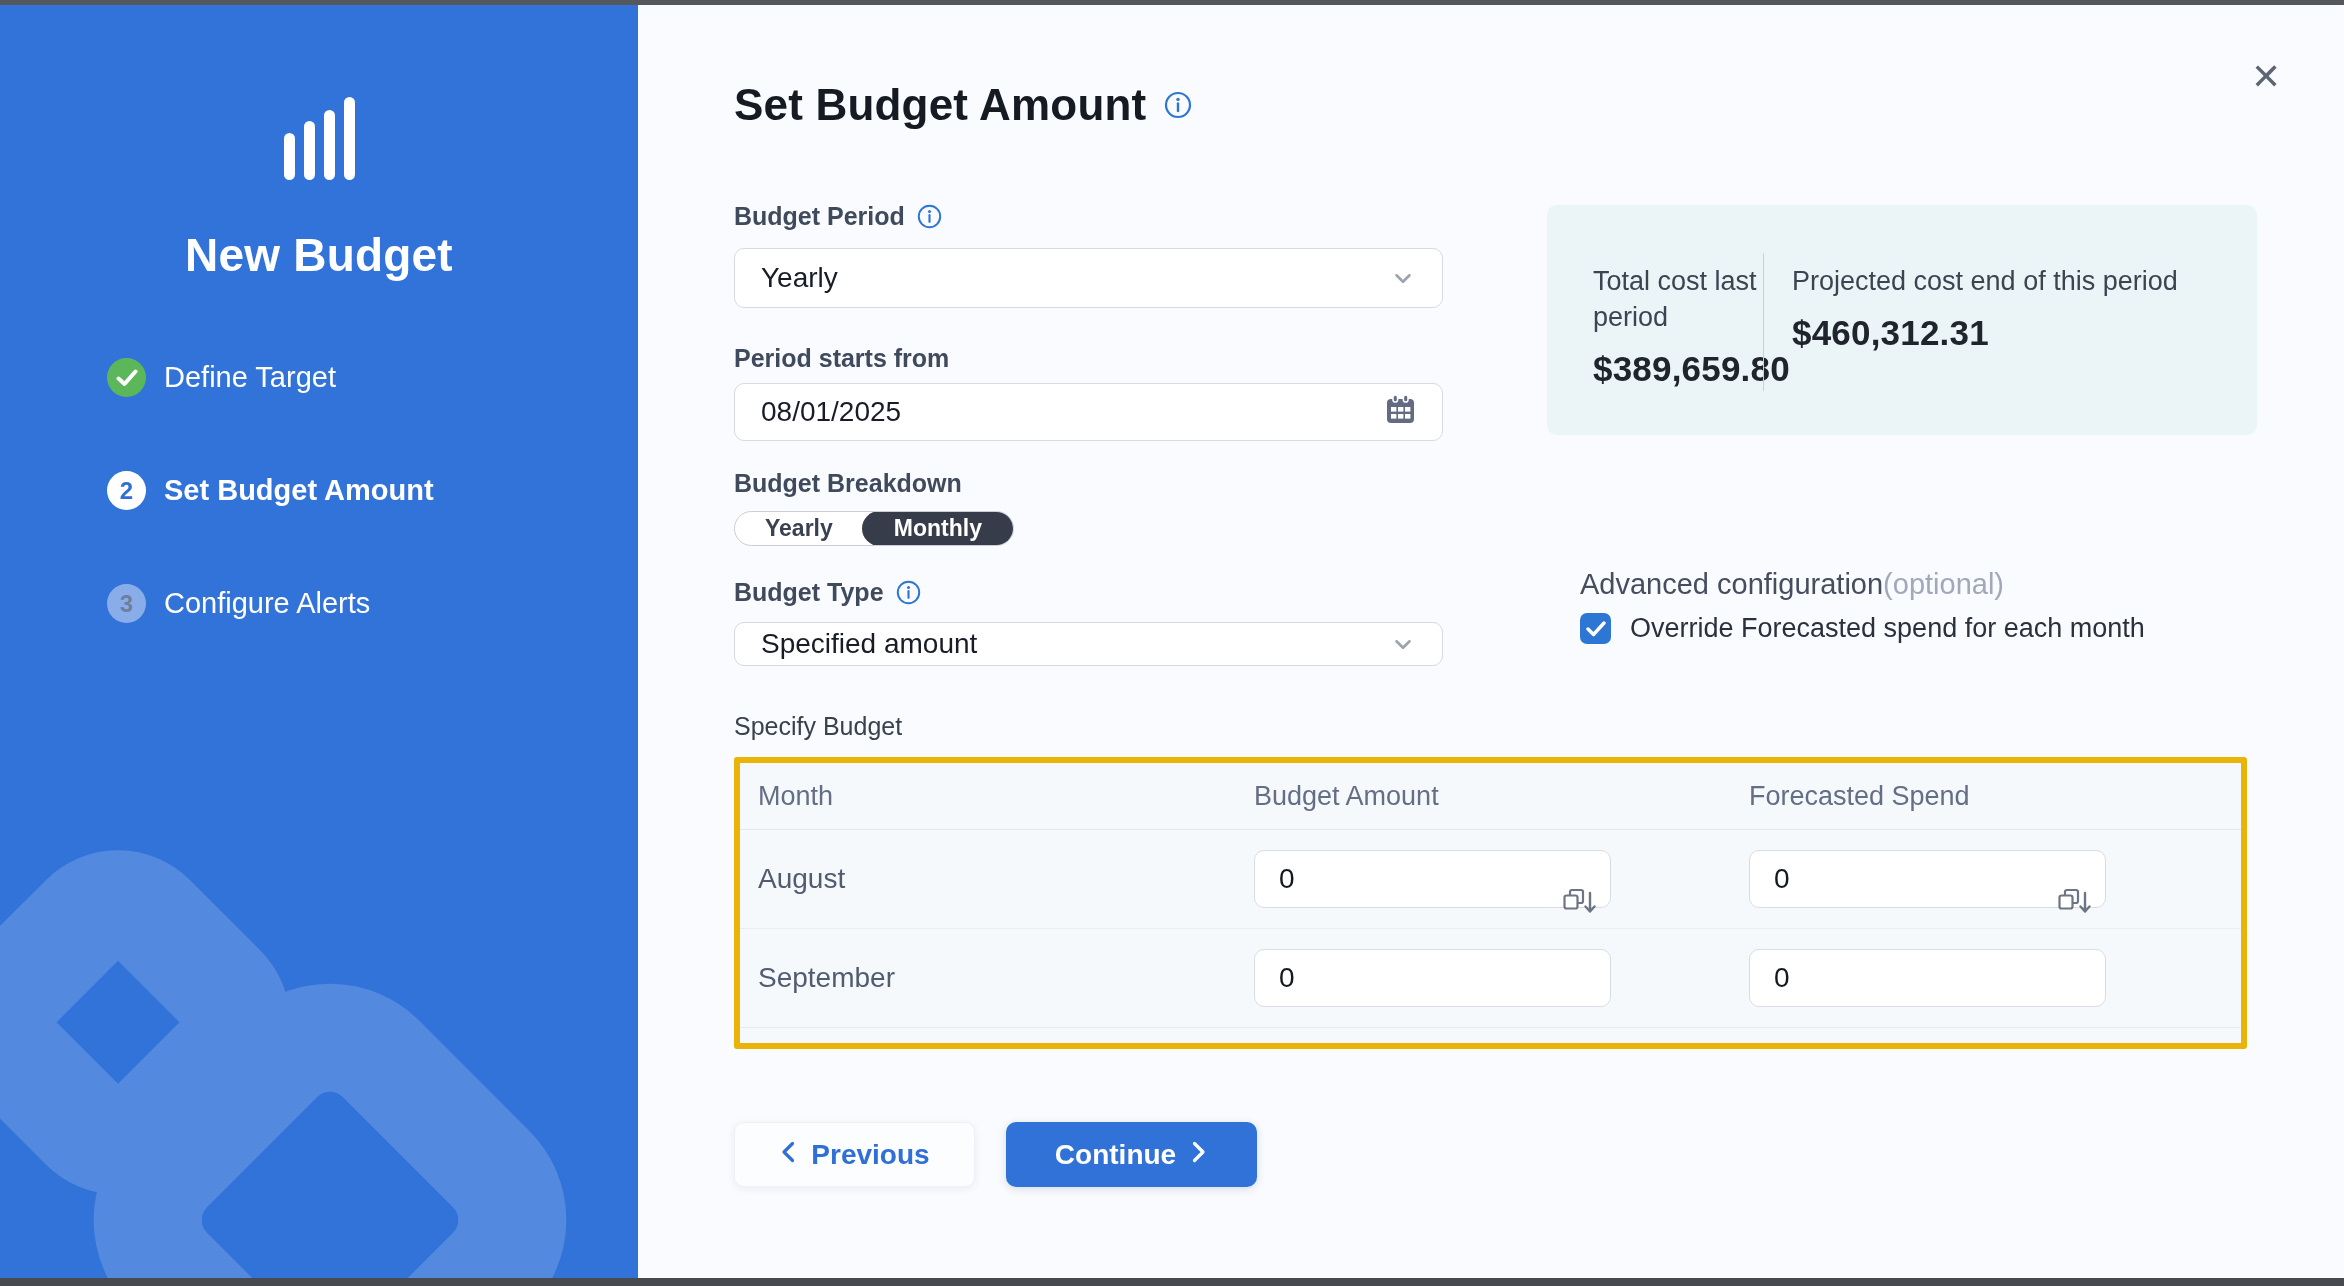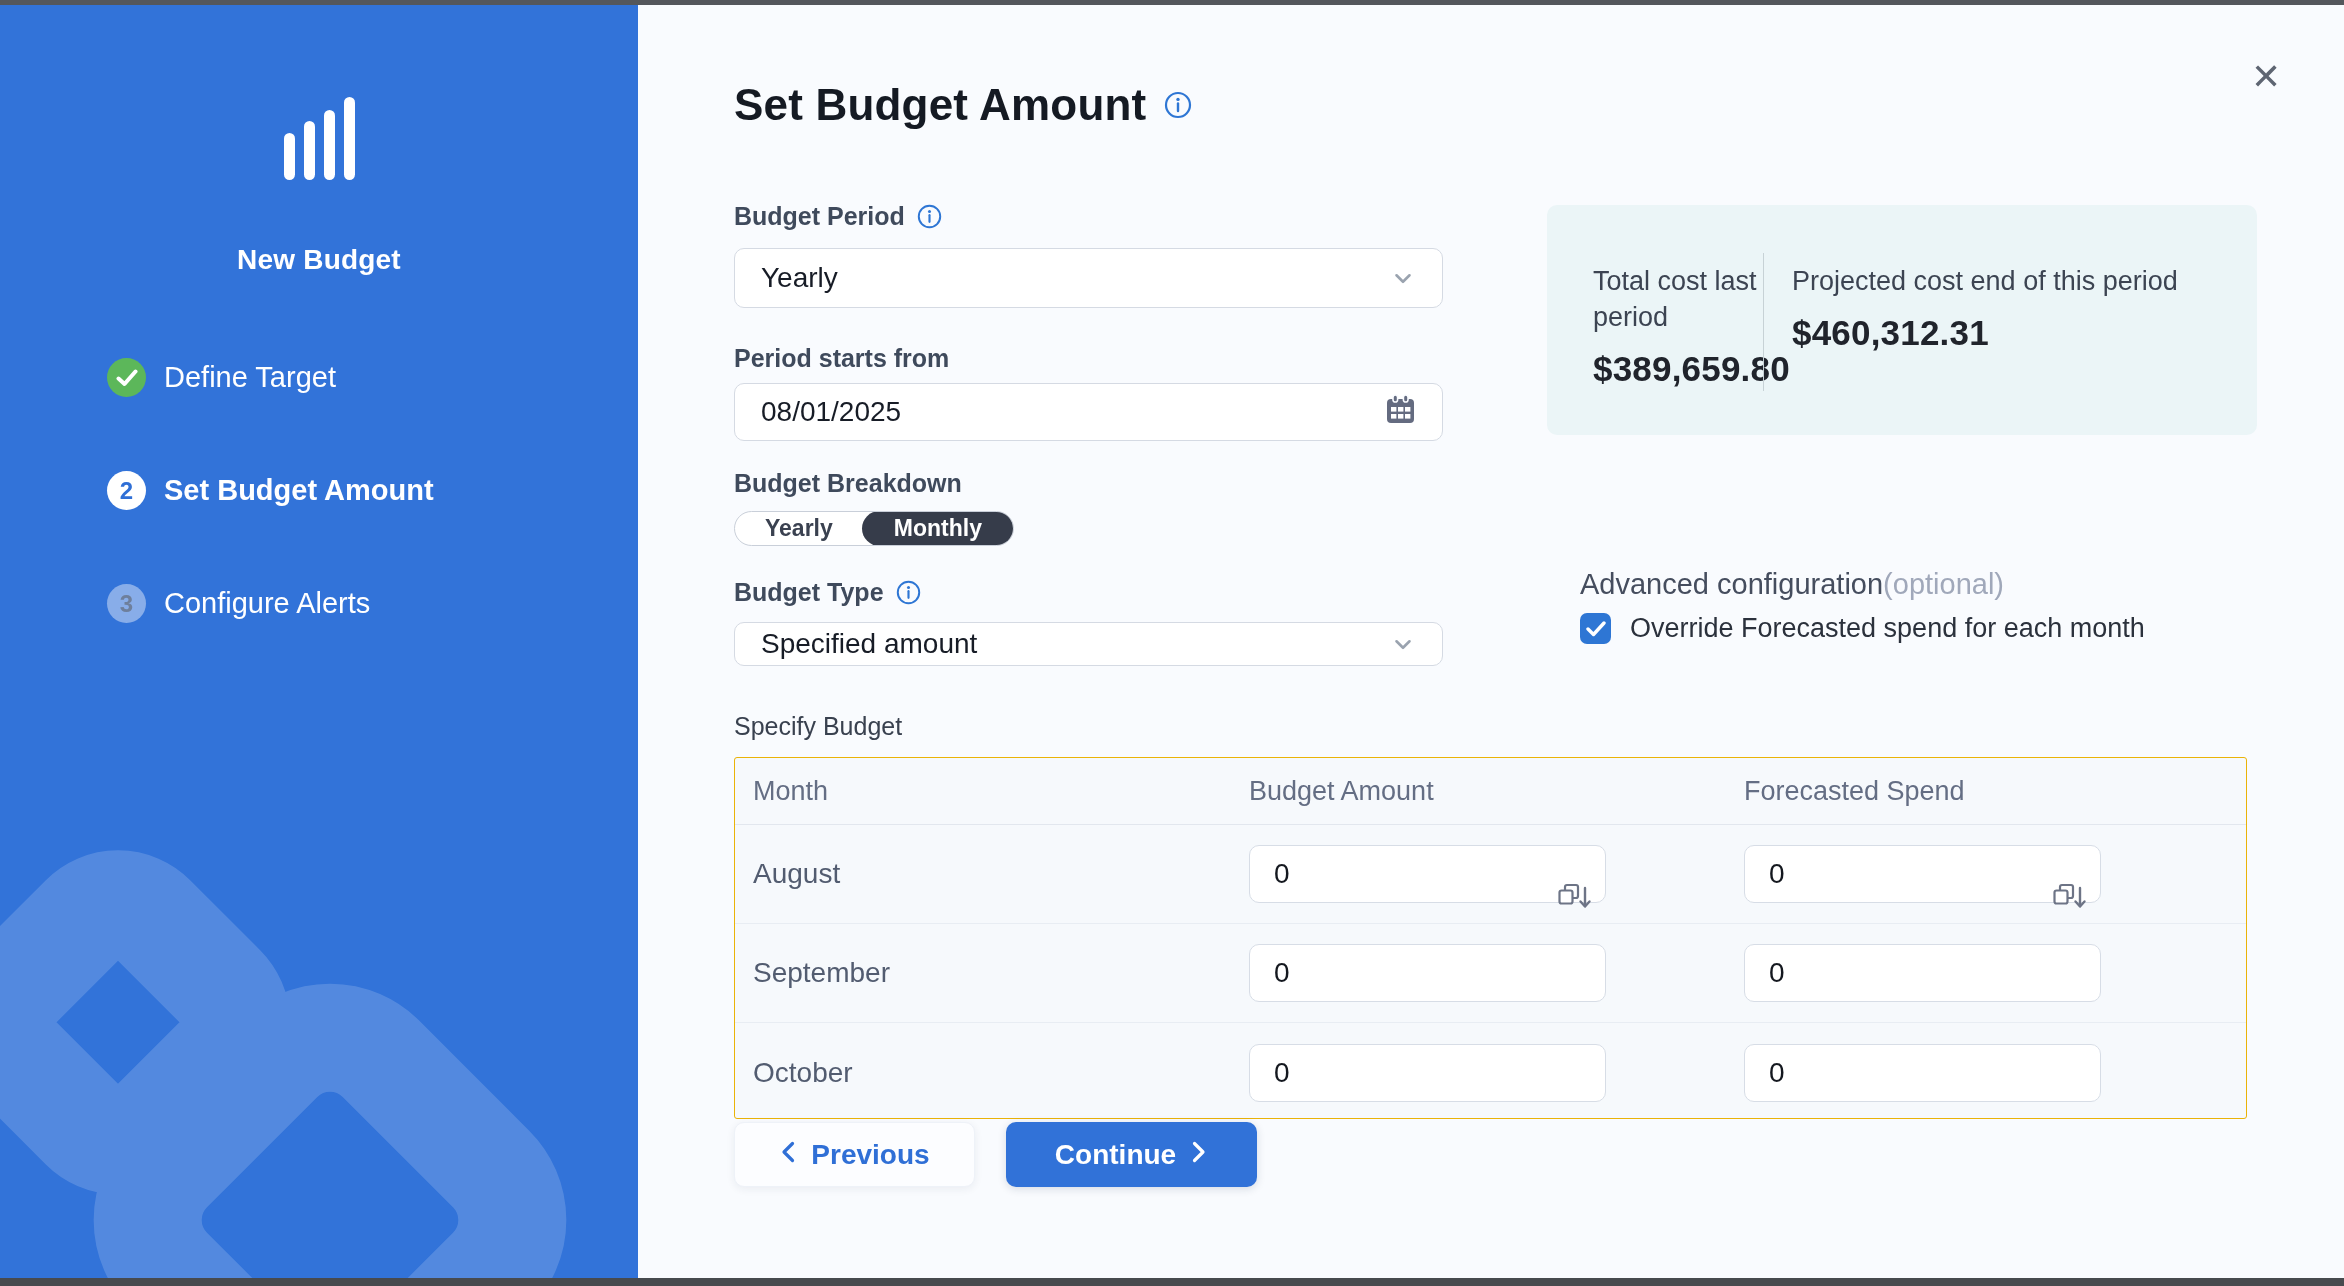--- a/index.html
+++ b/index.html
@@ -13,21 +13,21 @@
   .screen{position:relative;width:2344px;height:1286px;background:var(--main-bg);overflow:hidden;}
   .edge-top{position:absolute;left:0;top:0;width:100%;height:5px;background:#54575C;z-index:50;}
   .edge-bottom{position:absolute;left:0;bottom:0;width:100%;height:8px;background:#474A4E;z-index:50;}
 
   
   .sidebar{position:absolute;left:0;top:0;width:638px;height:100%;background:var(--accent-blue);overflow:hidden;}
   .watermark{position:absolute;left:0;bottom:8px;}
   .brand{position:absolute;left:0;top:96px;width:100%;display:flex;flex-direction:column;align-items:center;}
   .chart-icon{display:flex;align-items:flex-end;gap:9px;height:84px;}
   .chart-icon i{display:block;width:11px;border-radius:6px;background:#fff;}
-  .sidebar-title{margin-top:64px;color:#fff;font-size:28px;font-weight:700;letter-spacing:.2px;}
+  .sidebar-title{margin-top:48px;color:#fff;font-size:46px;font-weight:700;letter-spacing:.2px;}
   .steps{position:absolute;left:107px;top:358px;display:flex;flex-direction:column;gap:74px;}
   .step{display:flex;align-items:center;gap:18px;}
   .step-circle{width:39px;height:39px;border-radius:50%;flex:0 0 auto;display:flex;align-items:center;justify-content:center;font-size:24px;font-weight:700;}
   .step-done .step-circle{background:var(--success-green);}
   .step-active .step-circle{background:#fff;color:var(--link-blue);}
   .step-upcoming .step-circle{background:rgba(255,255,255,.42);color:#6E7F9C;}
   .step-label{color:#fff;font-size:29px;font-weight:400;}
   .step-active .step-label{font-weight:700;}
 
   
@@ -55,22 +55,22 @@
   .summary-label{font-size:27px;line-height:36px;color:#3C4452;}
   .summary-value{margin-top:14px;font-size:35px;font-weight:700;color:#20242C;letter-spacing:.2px;}
 
   .advanced-title{position:absolute;left:1580px;top:568px;font-size:29px;color:#454D5E;}
   .advanced-title .optional{color:#A0A8BA;}
   .advanced-row{position:absolute;left:1580px;top:613px;display:flex;align-items:center;gap:19px;}
   .checkbox{width:31px;height:31px;border-radius:7px;background:#2E76D4;display:flex;align-items:center;justify-content:center;cursor:pointer;}
   .checkbox-label{font-size:27px;color:#2B313C;}
 
   .specify-label{position:absolute;left:734px;top:712px;font-size:25px;font-weight:400;color:#39414F;}
-  .budget-table{position:absolute;left:734px;top:757px;width:1513px;height:362px;background:var(--table-bg);
-    border:1px solid #eab308;border-radius:3px;overflow:hidden;}
+  .budget-table{position:absolute;left:734px;top:757px;width:1513px;height:292px;background:var(--table-bg);
+    border:6px solid #eab308;border-radius:3px;overflow:hidden;}
   .t-row{display:grid;grid-template-columns:514px 495px 1fr;align-items:center;}
   .t-head{height:67px;border-bottom:1px solid #E2E7EE;}
   .t-head .t-cell{font-size:27px;color:#646E84;}
   .t-body-row{height:99px;border-bottom:1px solid #E8EDF3;}
   .t-body-row:last-child{border-bottom:none;}
   .t-cell:first-child{padding-left:18px;}
   .month-cell{font-size:28px;color:#525C70;}
   .cell-input-wrap{position:relative;width:357px;height:58px;}
   .cell-input{width:357px;height:58px;border:1px solid #D7DDE6;border-radius:10px;background:#fff;font-size:28px;color:#14181F;
     padding:0 60px 0 24px;font-family:inherit;outline:none;}

